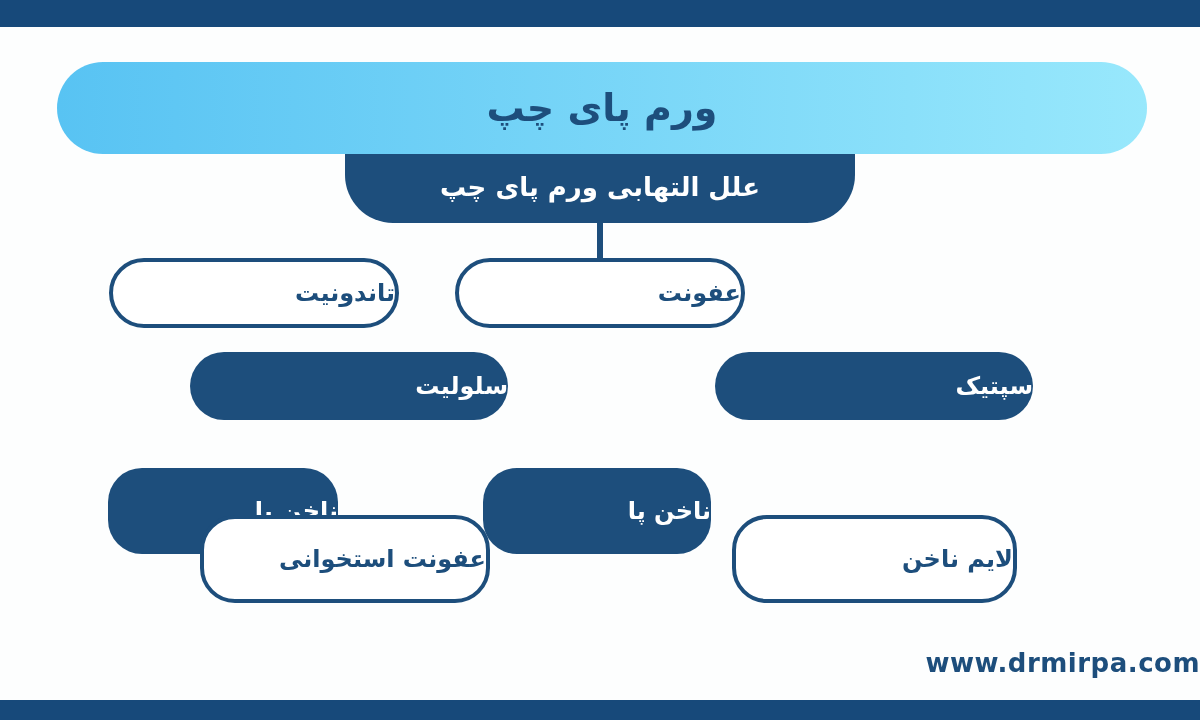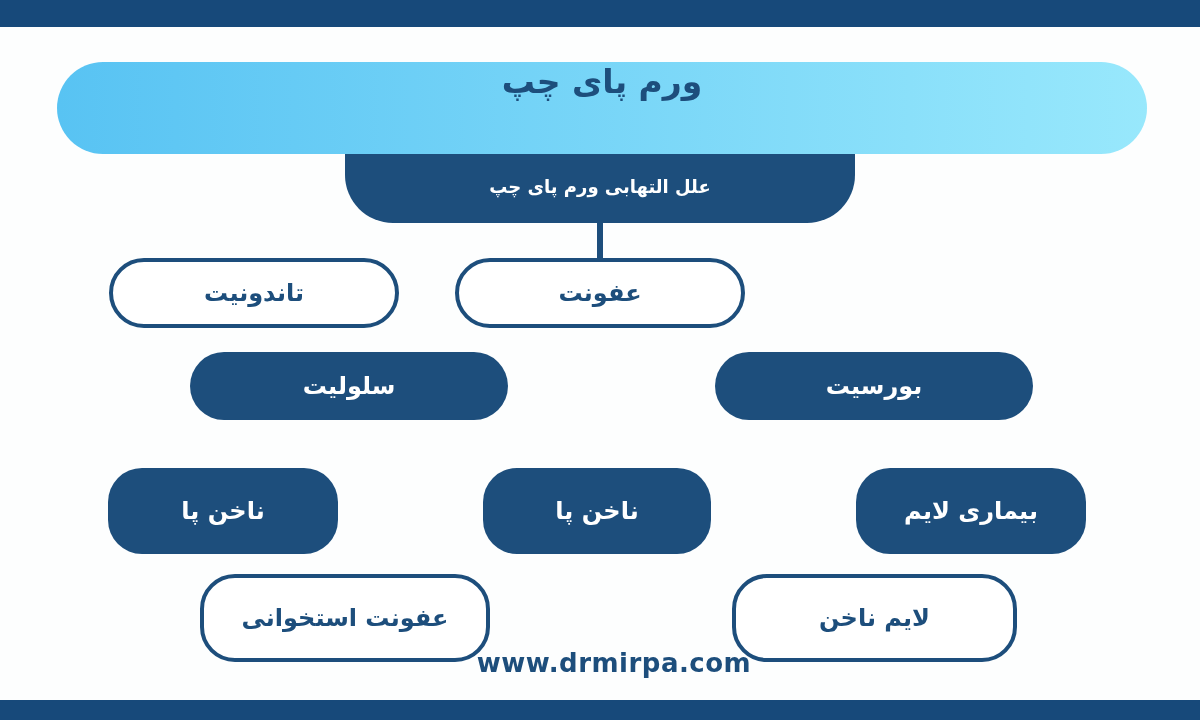--- a/index.html
+++ b/index.html
@@ -26,76 +26,76 @@
   .bottom-bar {
     position: absolute; bottom: 0; left: 0;
     width: 100%; height: 20px;
     background: var(--bar);
   }
   .header-pill {
     position: absolute; left: 57px; top: 62px;
     width: 1090px; height: 92px;
     border-radius: 46px;
     background: linear-gradient(90deg, var(--grad-start), var(--grad-end));
-    display: flex; align-items: flex-start; justify-content: center;
+    display: flex; align-items: center; justify-content: center;
     color: var(--navy);
-    font-size: 33px; font-weight: bold;
+    font-size: 38px; font-weight: bold;
     z-index: 3;
   }
   .sub-pill {
     position: absolute; left: 345px; top: 150px;
     width: 510px; height: 73px;
     background: var(--navy);
     border-radius: 0 0 48px 48px;
     display: flex; align-items: center; justify-content: center;
     color: #ffffff;
-    font-size: 18px; font-weight: bold;
+    font-size: 26px; font-weight: bold;
     z-index: 2;
   }
   .connector {
     position: absolute; left: 597px; top: 220px;
     width: 6px; height: 40px;
     background: var(--navy);
     z-index: 1;
   }
   .node {
     position: absolute;
-    display: flex; align-items: center; justify-content: center;
+    display: flex; align-items: center; 
     font-weight: bold;
     font-size: 24px;
     z-index: 2;
     text-align: center;
   }
   .node.outline {
     background: #ffffff;
     border: 4px solid var(--navy);
     color: var(--navy);
   }
   .node.filled {
     background: var(--navy);
     color: #ffffff;
   }
   .row1 { top: 258px; height: 70px; border-radius: 35px; }
   .row2 { top: 352px; height: 68px; border-radius: 34px; }
   .row3 { top: 468px; height: 86px; border-radius: 34px; }
-  .row4 { top: 574px; height: 88px; border-radius: 35px; }
+  .row4 { top: 515px; height: 88px; border-radius: 35px; }
   .n-tendonitis      { left: 109px; width: 290px; }
   .n-abscess         { left: 455px; width: 290px; }
   .n-septic          { left: 796px; width: 291px; }
   .n-cellulitis      { left: 190px; width: 318px; }
   .n-bursitis        { left: 715px; width: 318px; }
   .n-toenail-left    { left: 108px; width: 230px; }
   .n-toenail-mid     { left: 483px; width: 228px; }
   .n-lyme            { left: 856px; width: 230px; }
   .n-bone-infection  { left: 200px; width: 290px; }
   .n-nail-infection  { left: 732px; width: 285px; }
   .footer-url {
     position: absolute; left: 0; top: 648px;
     width: 100%;
-    text-align: center;
+    text-align: right;
     color: var(--navy);
     font-size: 26px; font-weight: bold;
     letter-spacing: 0.5px;
     padding-left: 28px;
   }
 </style>
 </head>
 <body>
 
 <div class="canvas">
@@ -116,31 +116,28 @@
     <span>تاندونیت</span>
   </div>
   <div class="node outline row1 n-abscess" dir="rtl">
     <span>عفونت</span>
   </div>
 
   <div class="node filled row2 n-cellulitis" dir="rtl">
     <span>سلولیت</span>
   </div>
   <div class="node filled row2 n-bursitis" dir="rtl">
-    <span>بورسیت</span>
+    <span>سپتیک</span>
   </div>
 
   <div class="node filled row3 n-toenail-left" dir="rtl">
     <span>ناخن پا</span>
   </div>
   <div class="node filled row3 n-toenail-mid" dir="rtl">
     <span>ناخن پا</span>
-  </div>
-  <div class="node filled row3 n-lyme" dir="rtl">
-    <span>بیماری لایم</span>
   </div>
 
   <div class="node outline row4 n-bone-infection" dir="rtl">
     <span>عفونت استخوانی</span>
   </div>
   <div class="node outline row4 n-nail-infection" dir="rtl">
     <span>لایم ناخن</span>
   </div>
 
   <div class="footer-url">www.drmirpa.com</div>

